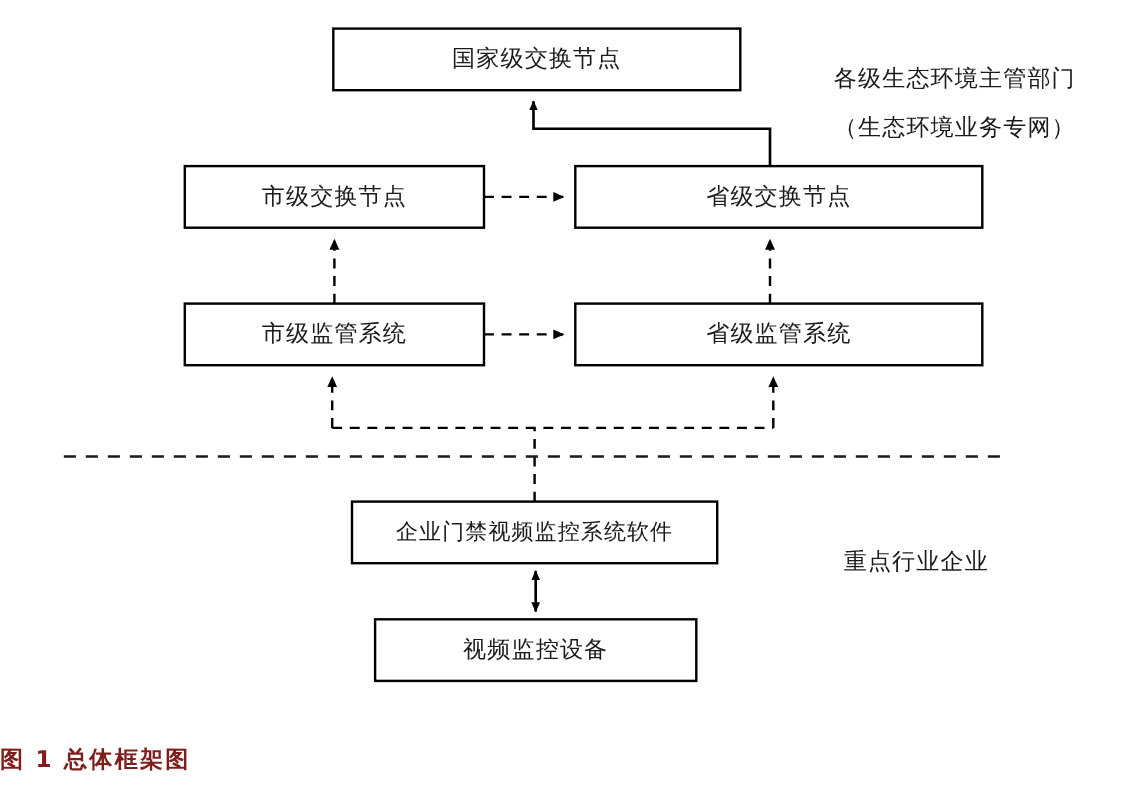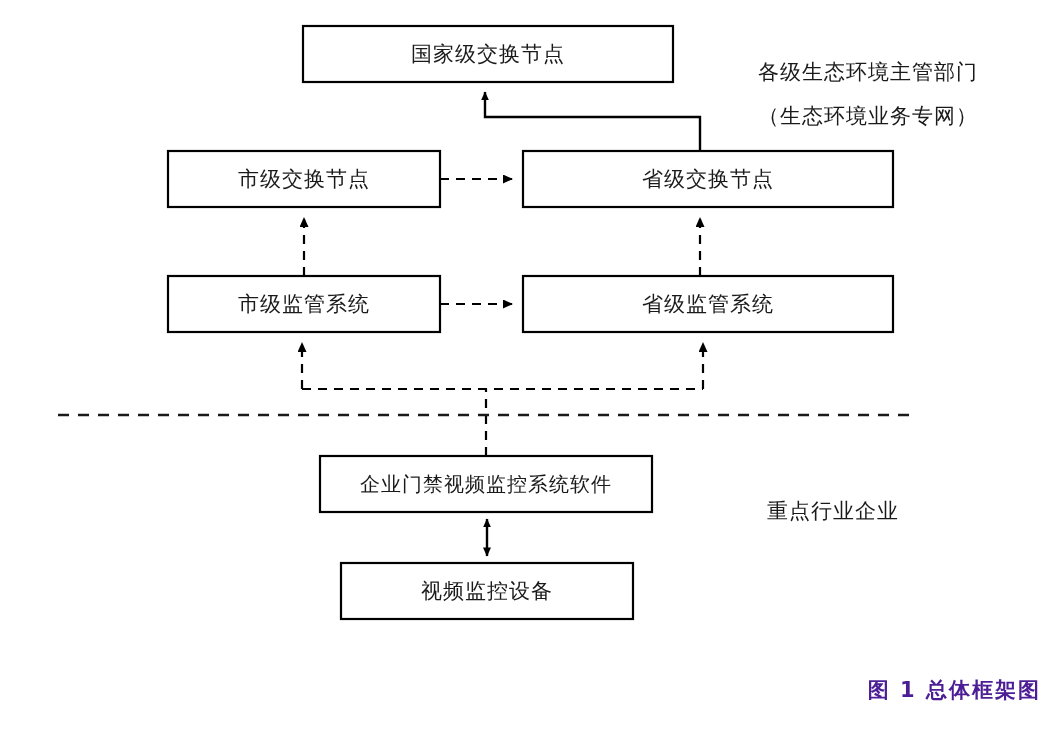--- a/index.html
+++ b/index.html
@@ -66,25 +66,25 @@
   .divider-dashed {
     stroke: #1a1a1a;
     stroke-width: 2.4;
     fill: none;
     stroke-dasharray: 11 9;
   }
   .caption {
     position: absolute;
     left: 0;
     width: 1041px;
-    text-align: right;
+    text-align: left;
     font-family: "DejaVu Sans", "Liberation Sans", sans-serif;
     font-weight: bold;
     font-size: 21px;
-    color: #4c1d95;
+    color: #7f1d1d;
     letter-spacing: 2px;
   }
 </style>
 </head>
 <body>
 
 <div id="figure-root">
 
   <svg id="diagram" viewBox="0 0 1041 729">
     <defs>

